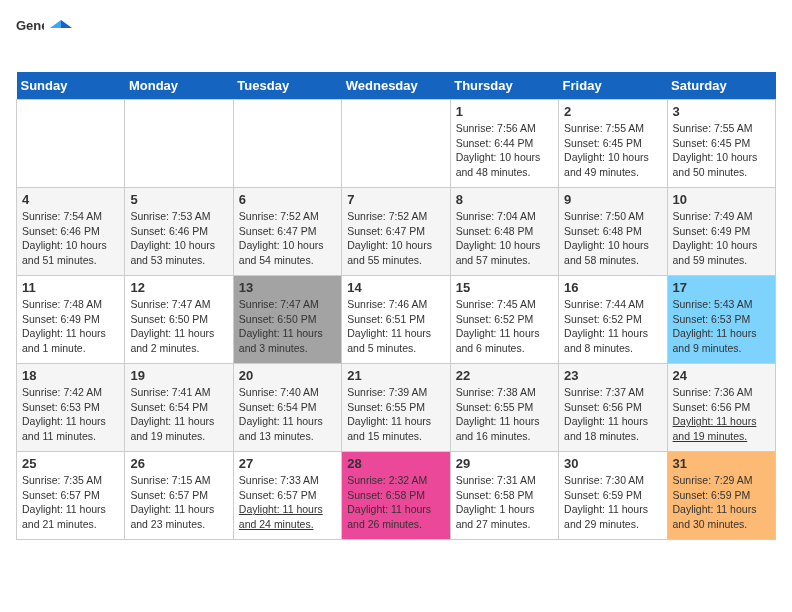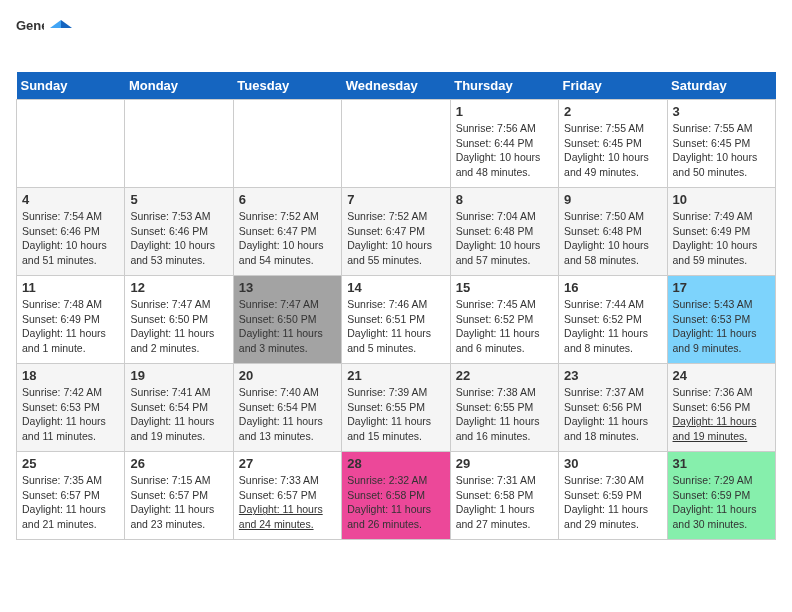--- a/index.html
+++ b/index.html
@@ -304,21 +304,21 @@
           <div style="line-height: 1.4;">Sunrise: 7:31 AM</div>
           <div style="line-height: 1.4;">Sunset: 6:58 PM</div>
           <div style="line-height: 1.4;">Daylight: 1 hours and 27 minutes.</div>
         </td>
         <td style="background-color: rgb(255, 255, 255);">
           <span class="date-num">30</span>
           <div style="line-height: 1.4;">Sunrise: 7:30 AM</div>
           <div style="line-height: 1.4;">Sunset: 6:59 PM</div>
           <div style="line-height: 1.4;">Daylight: 11 hours and 29 minutes.</div>
         </td>
-        <td style="background-color: #86efac;">
+        <td style="background-color: #fdba74;">
           <span class="date-num">31</span>
           <div style="line-height: 1.4;">Sunrise: 7:29 AM</div>
           <div style="line-height: 1.4;">Sunset: 6:59 PM</div>
           <div style="line-height: 1.4;">Daylight: 11 hours and 30 minutes.</div>
         </td>
       </tr>
     </tbody>
 </table>
 
 </body></html>

